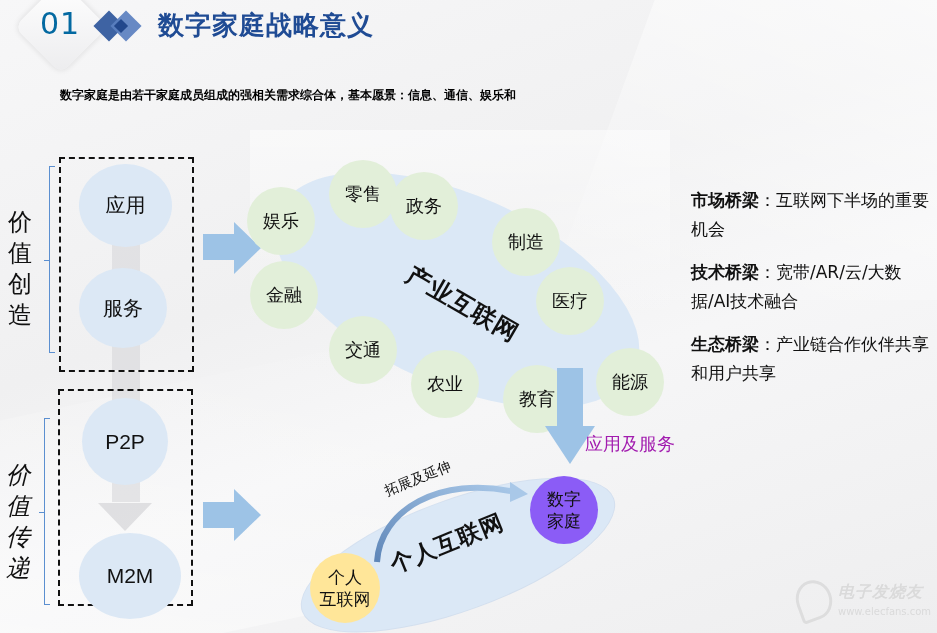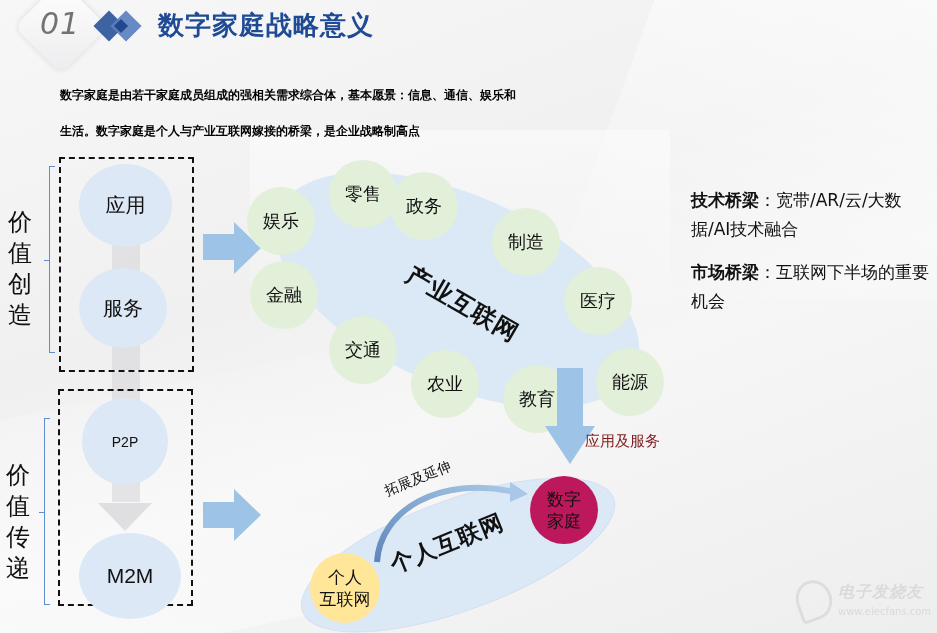--- a/index.html
+++ b/index.html
@@ -19,21 +19,21 @@
 
     
     .num-badge {
       position: absolute; left: 28px; top: -6px; width: 66px; height: 66px;
       background: linear-gradient(135deg, #ffffff, #ececee);
       border-radius: 10px; transform: rotate(45deg);
       box-shadow: 0 0 6px rgba(0,0,0,0.12);
     }
     .num-text {
       position: absolute; left: 40px; top: 6px; width: 46px;
-      font-family: "DejaVu Sans", sans-serif; font-size: 30px; color: #737373; letter-spacing: 1px; font-style: italic;
+      font-family: "DejaVu Sans", sans-serif; font-size: 30px; color: #0369a1; letter-spacing: 1px;
     }
     .diamond { position: absolute; width: 22px; height: 22px; transform: rotate(45deg); }
     .diamond.d1 { left: 98px; top: 15px; background: #3e63a3; }
     .diamond.d2 { left: 115px; top: 15px; background: #5a7fbf; opacity: 0.92; }
     .diamond.d3 { left: 116px; top: 21px; width: 10px; height: 10px; background: #23488c; }
     .page-title {
       position: absolute; left: 158px; top: 8px;
       font-size: 26px; font-weight: bold; color: #1f4b94; letter-spacing: 1px;
     }
 
@@ -48,21 +48,21 @@
     }
     .bracket::after {
       content: ""; position: absolute; left: -6px; top: 50%; width: 5px; height: 1.5px; background: #5b8fd0;
     }
     .bracket.b1 { left: 49px; top: 166px; height: 187px; }
     .bracket.b2 { left: 44px; top: 418px; height: 187px; }
     .vert-label {
       position: absolute; width: 24px; font-size: 24px; line-height: 31px; text-align: center; color: #111;
     }
     .vert-label.l1 { left: 8px; top: 207px; }
-    .vert-label.l2 { left: 6px; top: 460px; }
+    .vert-label.l2 { left: 6px; top: 460px; font-style: italic; }
 
     .dash-box { position: absolute; border: 2.5px dashed #111; }
     .dash-box.db1 { left: 59px; top: 157px; width: 135px; height: 215px; }
     .dash-box.db2 { left: 58px; top: 389px; width: 135px; height: 217px; }
 
     .grey-bar { position: absolute; background: rgba(215,215,218,0.6); }
     .grey-bar.g1 { left: 112px; top: 180px; width: 28px; height: 190px; }
     .grey-bar.g2 { left: 112px; top: 372px; width: 28px; height: 130px; }
     .grey-arrow-head {
       position: absolute; left: 98px; top: 503px; width: 0; height: 0;
@@ -70,21 +70,21 @@
       border-top: 28px solid rgba(215,215,218,0.75);
     }
 
     .pale-circle {
       position: absolute; border-radius: 50%; background: #dce8f5;
       display: flex; align-items: center; justify-content: center;
       font-size: 20px; color: #111;
     }
     .pale-circle.c1 { left: 79px; top: 164px; width: 93px; height: 83px; }
     .pale-circle.c2 { left: 79px; top: 268px; width: 88px; height: 80px; text-align: center; }
-    .pale-circle.c3 { left: 82px; top: 398px; width: 86px; height: 87px; font-family: "Liberation Sans", sans-serif; font-size: 14px; }
+    .pale-circle.c3 { left: 82px; top: 398px; width: 86px; height: 87px; font-family: "Liberation Sans", sans-serif; font-size: 21px; }
     .pale-circle.c4 { left: 79px; top: 533px; width: 102px; height: 86px; font-family: "Liberation Sans", sans-serif; font-size: 21px; }
 
     
     .block-arrow { position: absolute; }
     .block-arrow .shaft { position: absolute; background: #9dc3e6; }
     .block-arrow .head { position: absolute; width: 0; height: 0; }
     .ba1 { left: 203px; top: 222px; width: 58px; height: 52px; }
     .ba1 .shaft { left: 0; top: 12px; width: 32px; height: 26px; }
     .ba1 .head { left: 31px; top: 0; border-top: 26px solid transparent; border-bottom: 26px solid transparent; border-left: 27px solid #9dc3e6; }
     .ba2 { left: 203px; top: 489px; width: 58px; height: 52px; }
@@ -104,21 +104,21 @@
       position: absolute; left: 400px; top: 288px;
       font-size: 24px; font-weight: bold; color: #111;
       transform: rotate(30deg); letter-spacing: 1px;
     }
     .green-circle {
       position: absolute; width: 68px; height: 68px; border-radius: 50%;
       background: #e2efd9; display: flex; align-items: center; justify-content: center;
       font-size: 18px; color: #111;
     }
 
-    .apply-label { position: absolute; left: 585px; top: 432px; font-size: 15px; color: #7f1d1d; }
+    .apply-label { position: absolute; left: 585px; top: 432px; font-size: 18px; color: #a21caf; }
 
     
     .personal-ellipse {
       position: absolute; left: 293px; top: 500px; width: 330px; height: 110px;
       background: #dbe8f6; border-radius: 50%;
       transform: rotate(-20deg);
       box-shadow: 0 0 0 1px rgba(190,210,235,0.6);
     }
     .personal-label {
       position: absolute; left: 387px; top: 528px;
@@ -128,21 +128,21 @@
     .extend-label {
       position: absolute; left: 383px; top: 470px;
       font-size: 14px; color: #111; transform: rotate(-22deg);
     }
     .curve-arrow { position: absolute; left: 360px; top: 470px; width: 170px; height: 100px; }
 
     .orange-circle {
       position: absolute; border-radius: 50%; display: flex; align-items: center; justify-content: center;
       text-align: center; font-size: 17px; line-height: 22px; color: #111;
     }
-    .oc-family { left: 530px; top: 476px; width: 68px; height: 68px; background: #be185d; }
+    .oc-family { left: 530px; top: 476px; width: 68px; height: 68px; background: #8b5cf6; }
     .oc-personal { left: 310px; top: 553px; width: 70px; height: 70px; background: #ffe699; }
 
     
     .bridges { position: absolute; left: 691px; top: 186px; width: 240px; }
     .bridge { font-size: 17px; line-height: 29px; color: #111; margin-bottom: 14px; }
     .bridge b { font-weight: bold; }
 
     
     .watermark { position: absolute; left: 790px; top: 578px; width: 140px; height: 50px; opacity: 0.55; }
     .wm-logo {
@@ -161,21 +161,20 @@
 
 <div class="num-badge"></div>
 <div class="num-text">01</div>
 <div class="diamond d1"></div>
 <div class="diamond d2"></div>
 <div class="diamond d3"></div>
 <div class="page-title">数字家庭战略意义</div>
 
 <div class="intro">
   <div>数字家庭是由若干家庭成员组成的强相关需求综合体，基本愿景：信息、通信、娱乐和</div>
-  <div>生活。数字家庭是个人与产业互联网嫁接的桥梁，是企业战略制高点</div>
 </div>
 
 <div class="bracket b1"></div>
 <div class="vert-label l1">价值创造</div>
 <div class="bracket b2"></div>
 <div class="vert-label l2">价值传递</div>
 
 <div class="grey-bar g1"></div>
 <div class="grey-bar g2"></div>
 <div class="grey-arrow-head"></div>
@@ -197,21 +196,21 @@
     <div class="head"></div>
   </div>
 
 <div class="industry-ellipse"></div>
 <div class="industry-label">产业互联网</div>
 
 <div class="green-circle" style="left:247px;top:187px;">娱乐</div>
 <div class="green-circle" style="left:329px;top:160px;">零售</div>
 <div class="green-circle" style="left:390px;top:172px;">政务</div>
 <div class="green-circle" style="left:492px;top:208px;">制造</div>
-<div class="green-circle" style="left:564px;top:267px;text-align:right;">医疗</div>
+<div class="green-circle" style="left:536px;top:267px;text-align:right;">医疗</div>
 <div class="green-circle" style="left:596px;top:348px;">能源</div>
 <div class="green-circle" style="left:503px;top:365px;">教育</div>
 <div class="green-circle" style="left:411px;top:350px;">农业</div>
 <div class="green-circle" style="left:329px;top:316px;">交通</div>
 <div class="green-circle" style="left:250px;top:261px;">金融</div>
 
 <div class="block-arrow ba3">
     <div class="shaft"></div>
     <div class="head"></div>
   </div>
@@ -239,24 +238,27 @@
 </div>
 <div class="orange-circle oc-personal">
   <div>
     <div>个人</div>
     <div>互联网</div>
   </div>
 </div>
 
 <div class="bridges">
   <div class="bridge">
+    <b>市场桥梁</b><span>：</span><span>互联网下半场的重要机会</span>
+  </div>
+  <div class="bridge">
     <b>技术桥梁</b><span>：</span><span>宽带/AR/云/大数据/AI技术融合</span>
   </div>
   <div class="bridge">
-    <b>市场桥梁</b><span>：</span><span>互联网下半场的重要机会</span>
+    <b>生态桥梁</b><span>：</span><span>产业链合作伙伴共享和用户共享</span>
   </div>
 </div>
 
 <div class="watermark">
   <div class="wm-logo"></div>
   <div class="wm-cn">电子发烧友</div>
   <div class="wm-url">www.elecfans.com</div>
 </div>
 
 </body></html>

